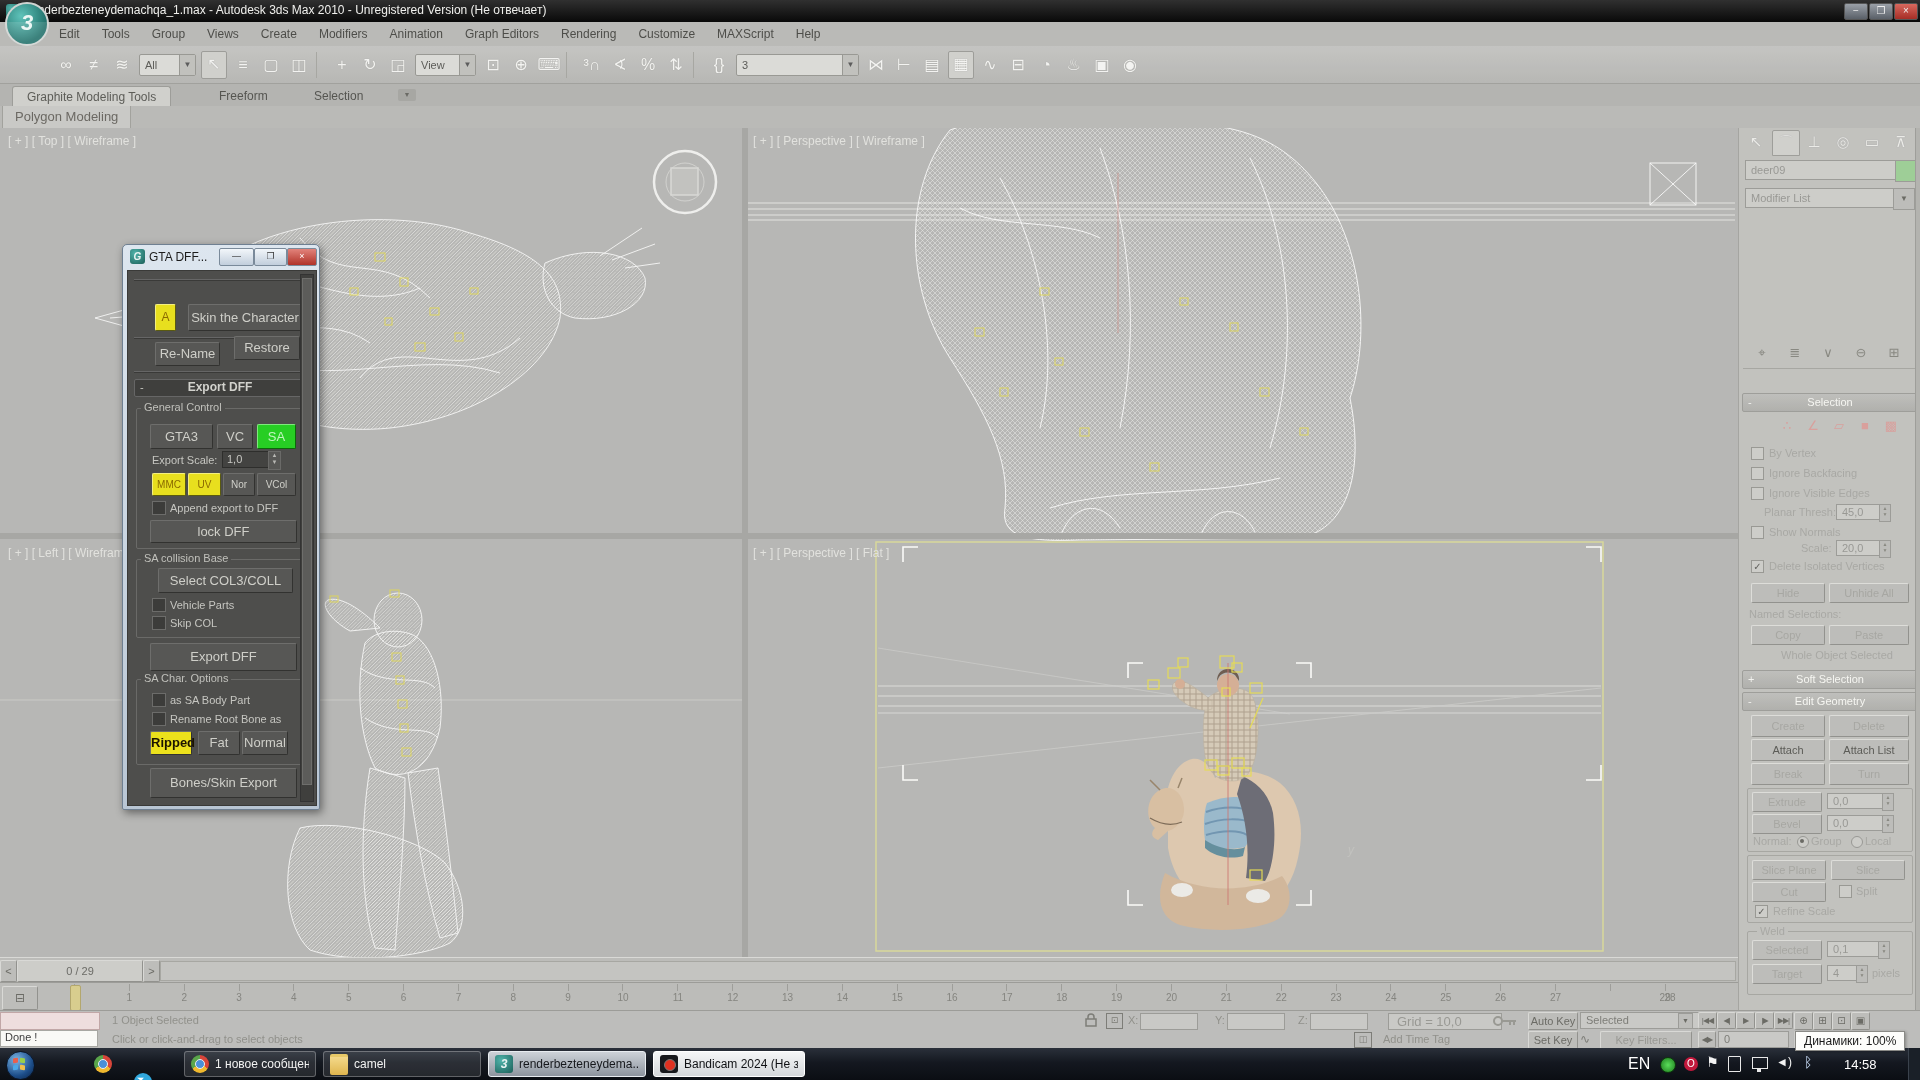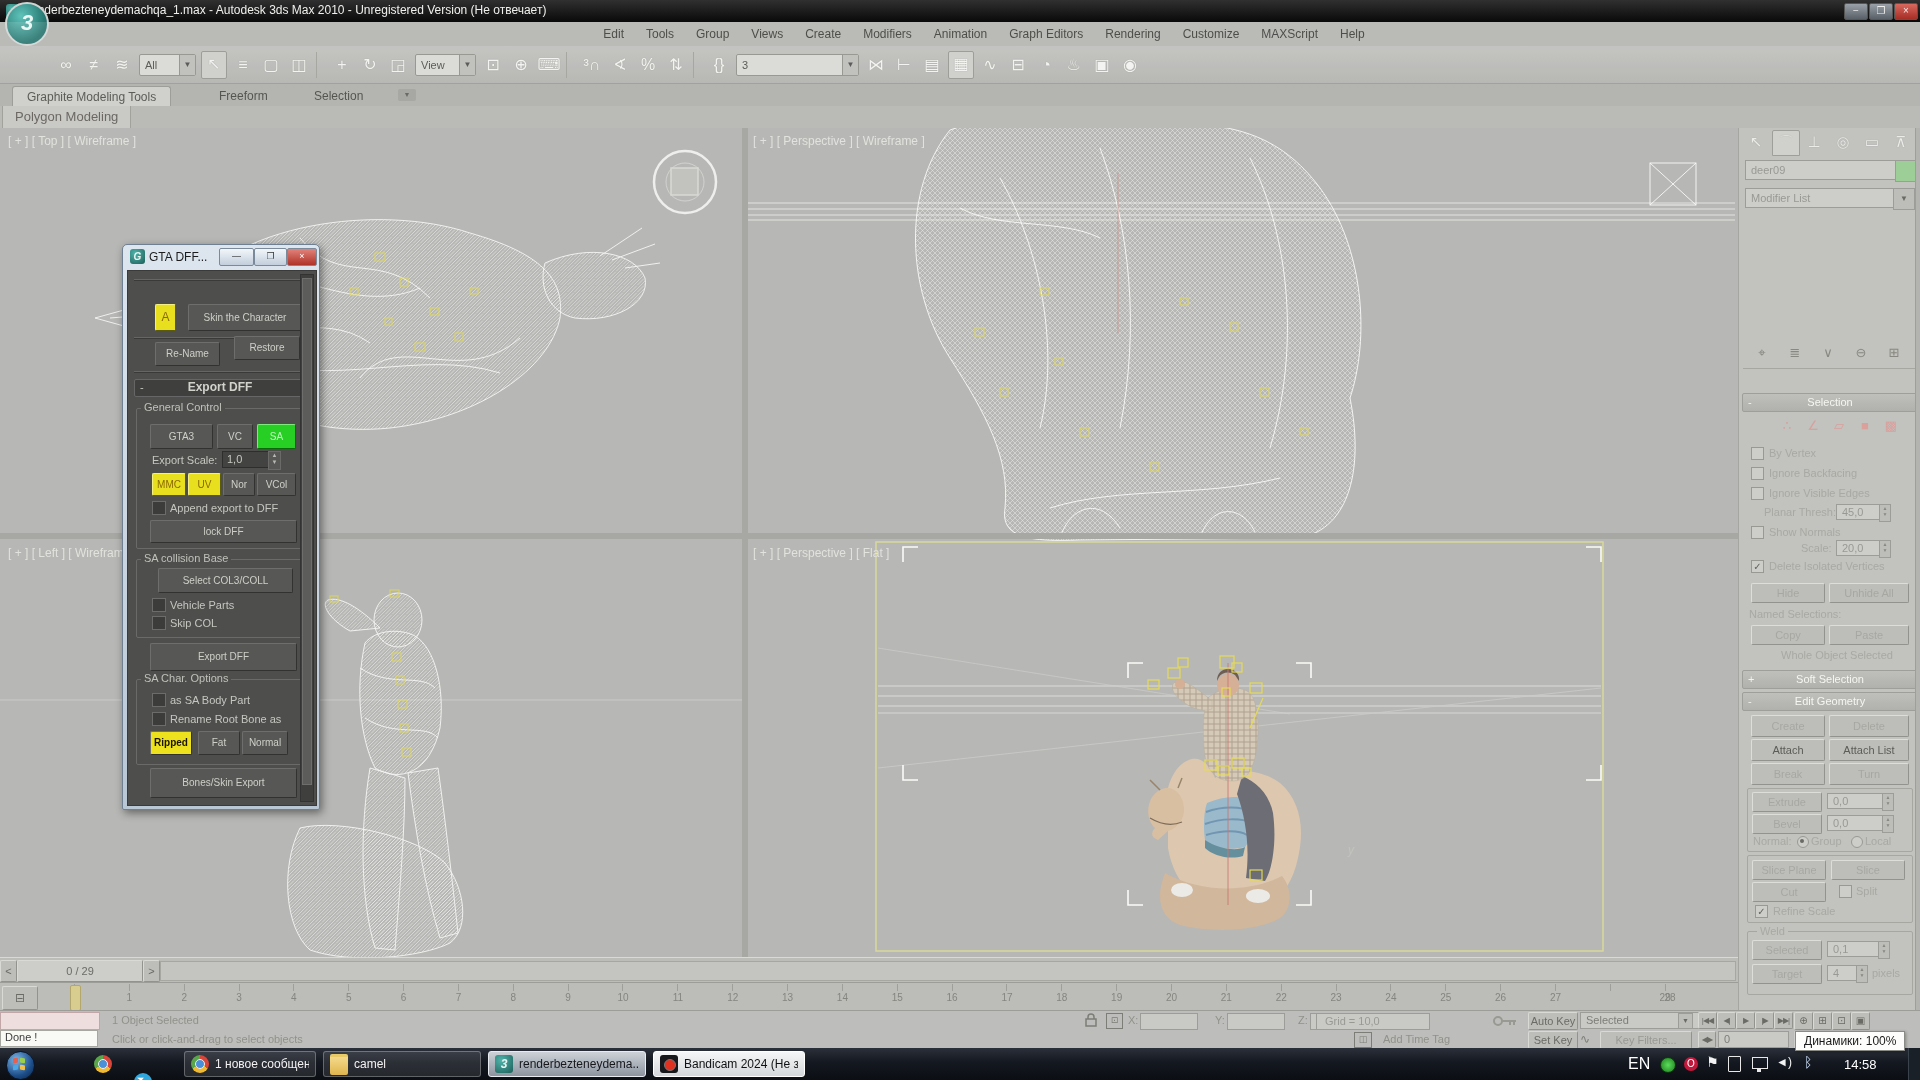--- a/index.html
+++ b/index.html
@@ -6,21 +6,21 @@
   #screen{position:relative;width:1920px;height:1080px;overflow:hidden;
     font-family:"Liberation Sans","DejaVu Sans",sans-serif;background:#b5b5b2;}
   .abs{position:absolute;}
   
   #titlebar{left:0;top:0;width:1920px;height:22px;background:linear-gradient(#303030,#090909);color:#efefec;font-size:12px;}
   #titlebar .ttl{position:absolute;left:27px;top:3px;white-space:nowrap;}
   .capbtn{position:absolute;top:3px;width:22px;height:15px;border:1px solid #555;border-radius:2px;
     background:linear-gradient(#9aa0a8,#5a6068);color:#eee;font-size:10px;line-height:13px;text-align:center;}
   .capbtn.close{background:linear-gradient(#d8685e,#a62e26);}
   
-  #menubar{left:0;top:22px;width:1920px;height:24px;background:#b0b0ad;border-bottom:1px solid #979794;text-align:center;}
+  #menubar{left:0;top:22px;width:1920px;height:24px;background:#b0b0ad;border-bottom:1px solid #979794;}
   #menubar span{display:inline-block;margin:0 11px;font-size:12px;color:#33332e;line-height:24px;}
   #applogo{left:5px;top:2px;width:40px;height:40px;border-radius:50%;z-index:30;
     background:radial-gradient(circle at 35% 30%,#5fc3ba,#1f6f69 70%);border:2px solid #cfd4d2;
     color:#eaf6f4;font-size:22px;font-weight:bold;text-align:center;line-height:38px;font-style:italic;}
   #toolbar{left:0;top:46px;width:1920px;height:38px;background:linear-gradient(#bcbcb9,#adadaa);border-bottom:1px solid #94948f;
     display:flex;align-items:center;padding-left:52px;box-sizing:border-box;}
   .tbi{width:24px;height:26px;margin:0 2px;color:#f2f2ef;font-size:16px;text-align:center;line-height:26px;flex:0 0 auto;text-shadow:0 0 1px #8a8a86;}
   .tbi.pressed{background:#c9c9c5;border:1px solid #8f8f8a;border-radius:2px;line-height:24px;}
   .tbsep{width:8px;height:26px;flex:0 0 auto;border-left:1px solid #9a9a95;margin:0 3px;}
   .tbcombo{height:20px;background:#d6d6d2;border:1px solid #8a8a85;border-radius:2px;color:#44443f;font-size:11px;
@@ -44,21 +44,21 @@
     box-shadow:2px 3px 8px rgba(0,0,0,.45);}
   #gtadlg .dtitle{position:absolute;left:26px;top:5px;font-size:12px;color:#1c1c1c;}
   #gtadlg .dico{position:absolute;left:7px;top:4px;width:15px;height:15px;border-radius:3px;
     background:radial-gradient(circle at 35% 30%,#4fb3aa,#1c5f59);color:#e8f4f2;font-size:10px;font-weight:bold;
     text-align:center;line-height:15px;font-style:italic;}
   .dcap{position:absolute;top:3px;height:16px;border:1px solid #7a8a9a;border-radius:2px;
     background:linear-gradient(#f2f6fa,#c2cedc);color:#333;font-size:9px;text-align:center;line-height:15px;}
   .dcap.close{background:linear-gradient(#e2837b,#b03228);color:#fff;}
   #dlgbody{position:absolute;left:4px;top:25px;width:188px;height:534px;background:#4e4e4c;border:1px solid #3a3a38;}
   .dkbtn{position:absolute;background:#575755;border:1px solid #6e6e6c;border-bottom-color:#323230;border-right-color:#323230;
-    color:#cfcfc9;font-size:10px;text-align:center;border-radius:2px;}
+    color:#cfcfc9;font-size:13px;text-align:center;border-radius:2px;}
   .dkbtn.yellow{background:#e8df1e;color:#8a6a00;border-color:#f4ef80 #5a5a10 #5a5a10 #f4ef80;}
   .dkbtn.green{background:#27ce24;color:#bff5bd;border-color:#7fe87d #0a6a08 #0a6a08 #7fe87d;}
   .dkbtn.ripped{background:#ece11c;color:#1c1400;font-weight:bold;}
   .dgroup{position:absolute;border:1px solid #6a6a68;border-radius:2px;}
   .dglabel{position:absolute;background:#4e4e4c;padding:0 3px;font-size:11px;color:#c0c0bb;}
   .drollout{position:absolute;background:#3f3f3d;border:1px solid #666;border-radius:2px;color:#d2d2cd;font-size:12px;text-align:center;}
   .drollout .minus{position:absolute;left:5px;top:0px;font-size:11px;color:#c8c8c3;}
   .dcheck{position:absolute;width:12px;height:12px;background:#3c3c3a;border:1px solid #6c6c6a;}
   .dcblabel{position:absolute;font-size:11px;color:#c6c6c1;white-space:nowrap;}
   .dfield{position:absolute;background:#434341;border:1px solid #2e2e2c;color:#c8c8c3;font-size:11px;padding-left:4px;line-height:14px;}
@@ -487,21 +487,21 @@
       <rect x="2" y="6" width="10" height="7" fill="none" stroke="#6a6a64" stroke-width="1.5"></rect>
       <path d="M4 6 V4 a3 3 0 0 1 6 0 V6" fill="none" stroke="#6a6a64" stroke-width="1.5"></path>
     </svg>
     <div class="abs" style="left:1106px;top:2px;width:15px;height:14px;border:1px solid #6a6a64;color:#6a6a64;font-size:9px;text-align:center;line-height:13px">⊡</div>
     <div class="abs" style="left:1128px;top:3px">X:</div>
     <div class="sfield" style="left:1140px;top:2px;width:56px"></div>
     <div class="abs" style="left:1215px;top:3px">Y:</div>
     <div class="sfield" style="left:1227px;top:2px;width:56px"></div>
     <div class="abs" style="left:1298px;top:3px">Z:</div>
     <div class="sfield" style="left:1310px;top:2px;width:56px"></div>
-    <div class="sfield" style="left:1316px;top:2px;width:104px;color:#8a8a85;font-size:11px;line-height:15px;padding-left:8px">Grid = 10,0</div>
+    <div class="sfield" style="left:1388px;top:2px;width:104px;color:#8a8a85;font-size:13px;line-height:15px;padding-left:8px">Grid = 10,0</div>
     <div class="abs" style="left:1354px;top:21px;width:16px;height:14px;border:1px solid #6a6a64;color:#6a6a64;font-size:9px;text-align:center;line-height:13px">◫</div>
     <div class="abs" style="left:1383px;top:22px">Add Time Tag</div>
 
     <svg class="abs" style="left:1492px;top:4px" width="26" height="12" viewBox="0 0 26 12">
       <circle cx="6" cy="6" r="4" fill="none" stroke="#8a8a84" stroke-width="2"></circle>
         <path d="M10 6 H24 M18 6 V10 M22 6 V10" stroke="#8a8a84" stroke-width="2"></path>
     </svg>
     <div class="sbtn" style="left:1528px;top:1px;width:48px;height:16px;line-height:16px">Auto Key</div>
     <div class="sbtn" style="left:1528px;top:20px;width:48px;height:16px;line-height:16px">Set Key</div>
     <div class="sfield" style="left:1580px;top:1px;width:112px;color:#6a6a64;line-height:15px;padding-left:5px">Selected</div>

